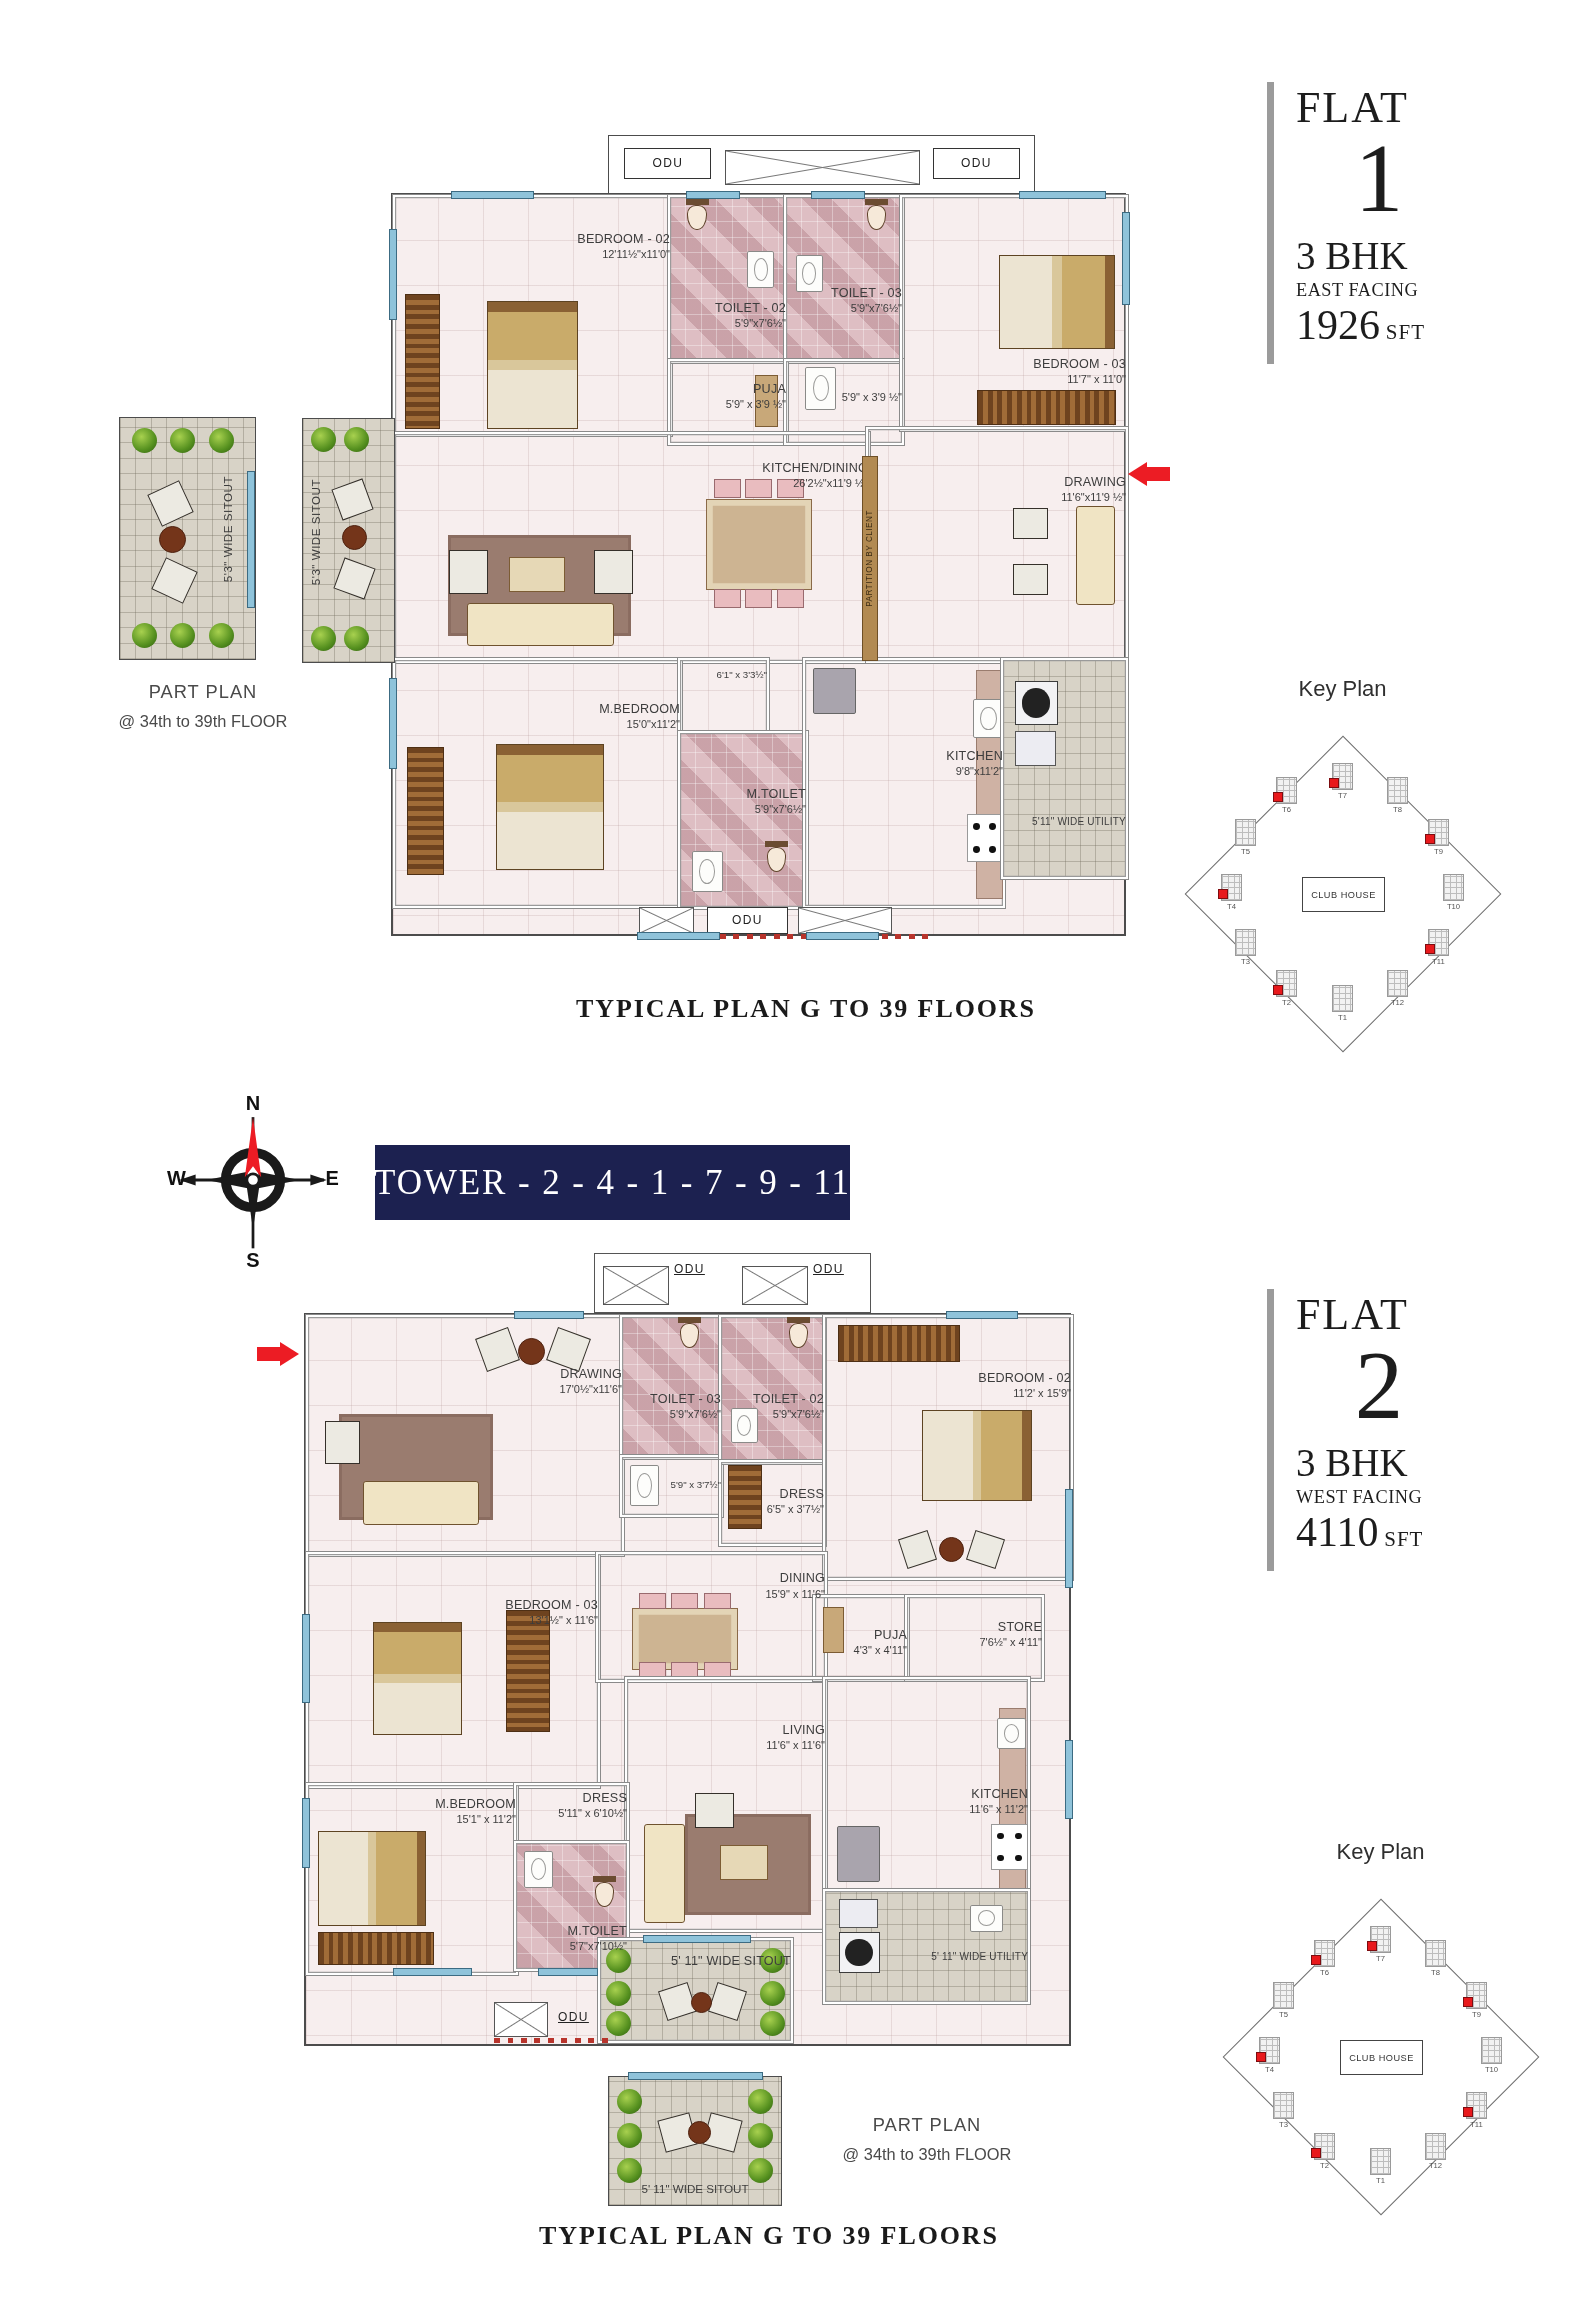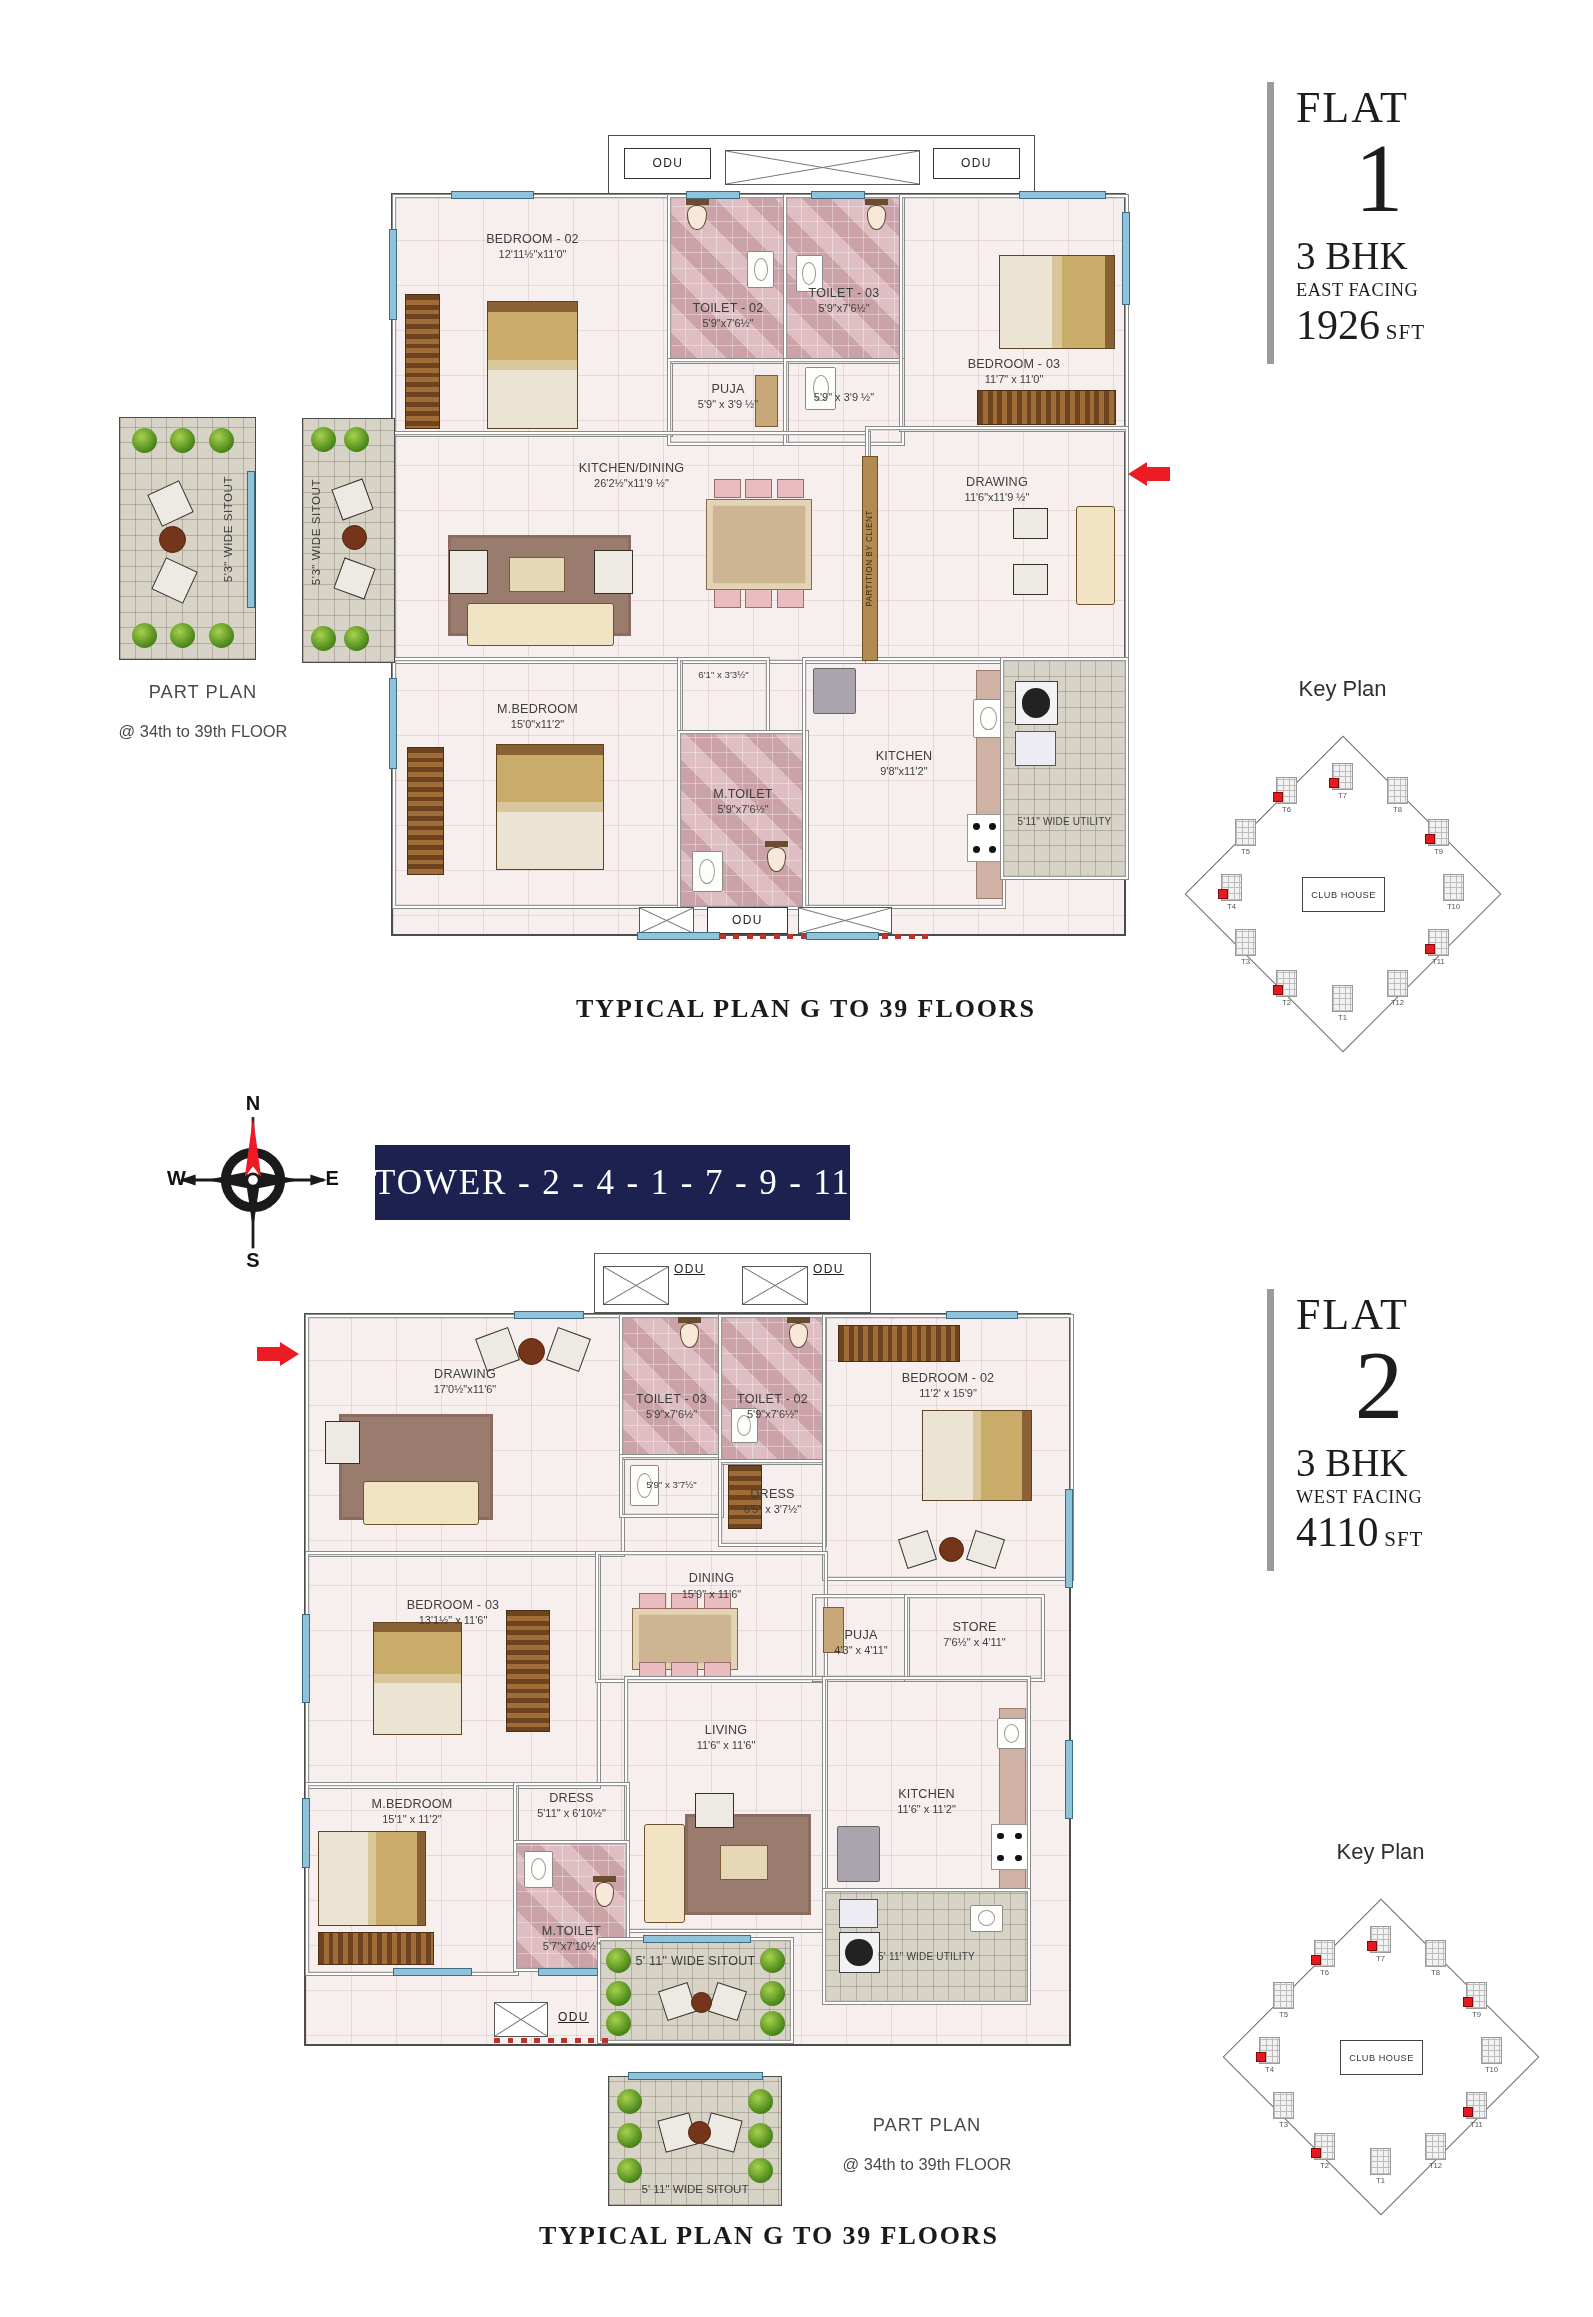--- a/index.html
+++ b/index.html
@@ -14,21 +14,21 @@
         background-size:45px 45px}
   .room{position:absolute;border:2.4px solid #ffffff;outline:1.2px solid #8a8a8a;
         box-shadow:inset 0 0 0 1.2px #9a9a9a}
   .tile-pink{background-color:#debec3;
         background-image:repeating-linear-gradient(0deg,rgba(255,255,255,.35) 0 1px,transparent 1px 15.4px),
                          repeating-linear-gradient(90deg,rgba(255,255,255,.35) 0 1px,transparent 1px 15.4px),
                          repeating-linear-gradient(45deg,rgba(150,90,100,.28) 0 21px,transparent 21px 42px)}
   .util-floor{background-color:#d8d3c7;
         background-image:repeating-linear-gradient(0deg,rgba(110,105,90,.35) 0 1px,transparent 1px 15.4px),
                          repeating-linear-gradient(90deg,rgba(110,105,90,.35) 0 1px,transparent 1px 15.4px)}
-  .rlabel{position:absolute;left:0;right:0;text-align:center;color:#3d3d3d;z-index:5;line-height:1.2}
+  .rlabel{position:absolute;left:0;right:0;text-align:right;color:#3d3d3d;z-index:5;line-height:1.2}
   .rname{display:block;font-size:12.6px;letter-spacing:0.2px}
   .dims{display:block;font-size:11px;margin-top:1px}
   .sm .rname{font-size:10px}.sm .dims{font-size:9.7px}
   .win{position:absolute;background:#8fc3da;border:1px solid #3c6b82;z-index:6}
 
   
   .bed{position:absolute;border:1.4px solid #5d4322;
        background:linear-gradient(180deg,#8a6134 0 8%,#c9ab6a 8% 46%,#d9c79b 46% 54%,#ece4d2 54% 100%)}
   .bed.h{background:linear-gradient(90deg,#ece4d2 0 46%,#d9c79b 46% 54%,#c9ab6a 54% 92%,#8a6134 92% 100%)}
   .wrd-v{position:absolute;background:repeating-linear-gradient(180deg,#6e431f 0 4.8px,#a06c38 4.8px 9.7px);border:1px solid #4e2f14}
@@ -87,21 +87,21 @@
   .fi-area{font-size:42px;margin-top:0}
   .fi-unit{font-size:21px;margin-left:5.8px;letter-spacing:1px}
 
   
   .caption{position:absolute;font-family:"Liberation Serif",serif;font-weight:bold;font-size:26px;
            letter-spacing:1.9px;color:#1a1a1a;white-space:nowrap}
   .banner{position:absolute;background:#1c2150;color:#fff;font-family:"Liberation Serif",serif;font-size:35px;
           display:flex;align-items:center;justify-content:center;letter-spacing:1.9px;white-space:nowrap}
   .pp-text{position:absolute;text-align:center;color:#4a4a4a}
   .pp-l1{font-size:18.3px;letter-spacing:1px}
-  .pp-l2{font-size:16.4px;margin-top:19px}
+  .pp-l2{font-size:16.4px;margin-top:9px}
 
   
   .keyplan{position:absolute;width:367px;height:386px}
   .kp-title{position:absolute;top:0;left:0;right:0;text-align:center;font-size:22px;color:#2f2f2f}
   .kp-diamond{position:absolute;left:72px;top:106px;width:222px;height:222px;border:1.4px solid #6e6e6e;
               transform:rotate(45deg);background:#fff}
   .kp-club{position:absolute;left:143px;top:201px;width:81px;height:33px;border:1.4px solid #444;background:#fff;
            display:flex;align-items:center;justify-content:center;font-size:9.2px;letter-spacing:0.5px;color:#333}
   .kp-tower{position:absolute;width:33px;text-align:center}
   .kp-ticon{display:block;width:19.3px;height:25px;margin:0 auto;border:1px solid #9a9a9a;position:relative;

